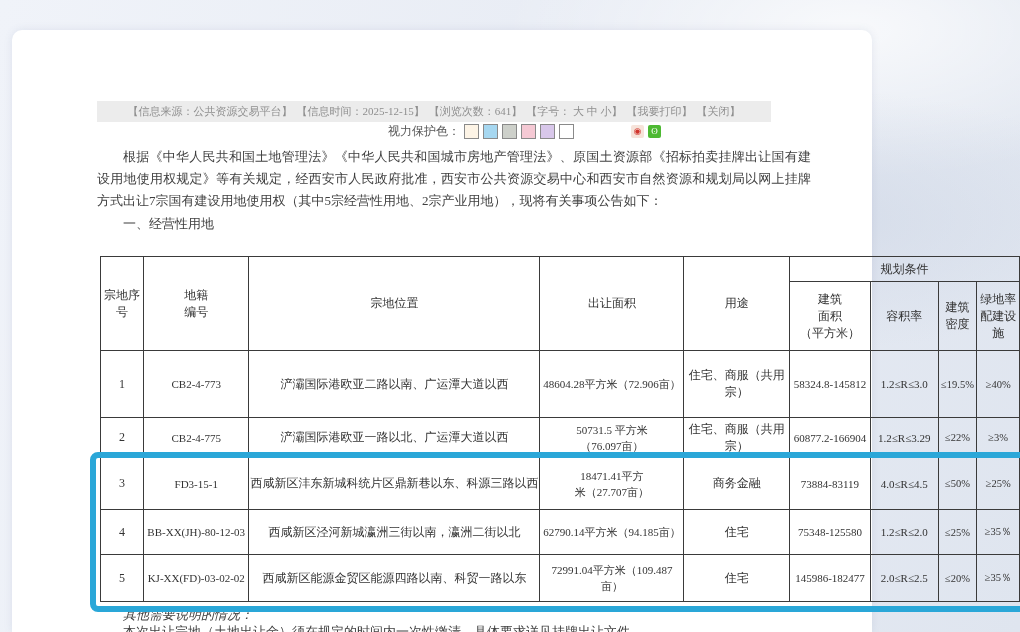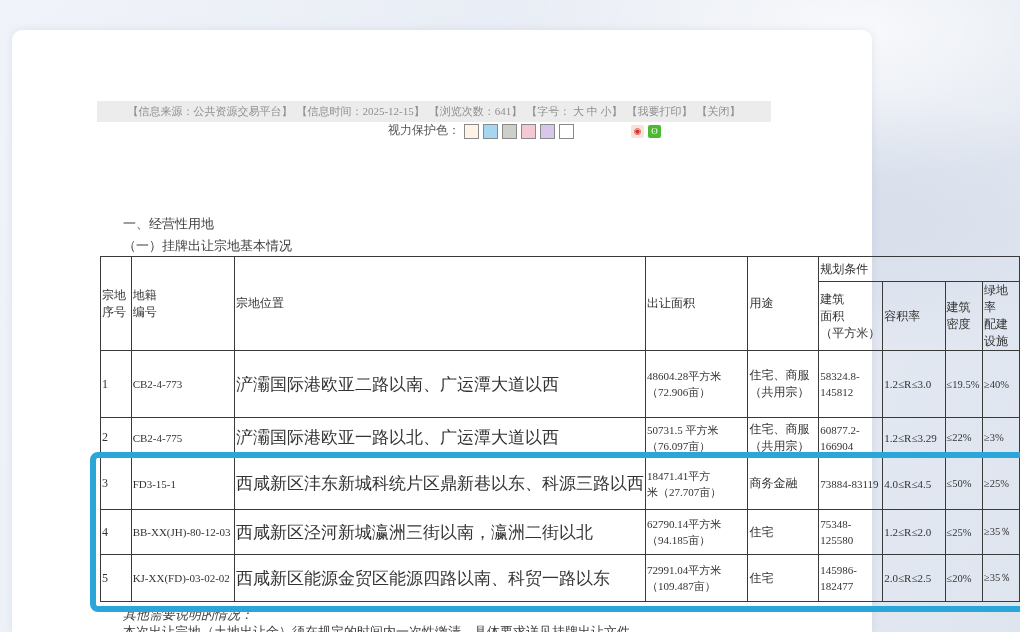--- a/index.html
+++ b/index.html
@@ -13,39 +13,39 @@
     background:radial-gradient(ellipse at center,rgba(255,255,255,.75) 0%,rgba(255,255,255,0) 70%);}
   .cloud2{position:absolute;right:-120px;top:90px;width:620px;height:260px;border-radius:50%;
     background:radial-gradient(ellipse at center,rgba(203,212,228,.55) 0%,rgba(203,212,228,0) 70%);}
   .card{position:absolute;left:12px;top:30px;width:860px;height:602px;background:#ffffff;
     border-radius:10px 10px 0 0;box-shadow:0 0 8px rgba(90,110,150,.12);}
   .title{position:absolute;left:50px;top:34px;width:760px;margin:0;text-align:center;
     font-size:20px;line-height:28px;font-weight:bold;color:#333;}
   .infobar{position:absolute;left:97px;top:101px;width:674px;height:21px;background:#ececec;
     font-size:11px;line-height:21px;color:#8f8f8f;text-align:center;white-space:nowrap;}
   .infobar span{margin:0 2px;}
-  .eyerow{position:absolute;left:388px;top:123px;height:16px;display:flex;align-items:flex-end;
+  .eyerow{position:absolute;left:388px;top:123px;height:16px;display:flex;align-items:center;
     font-size:12px;color:#555;}
   .swatch{display:inline-block;width:13px;height:13px;border:1px solid #8a8a8a;margin-left:4px;cursor:pointer;}
   .shareicons{position:absolute;left:631px;top:125px;display:flex;gap:4px;}
   .sicon{width:13px;height:13px;border-radius:2px;font-size:9px;line-height:13px;text-align:center;color:#fff;cursor:pointer;}
   .sicon.weibo{background:#f6e3da;color:#d1342c;font-weight:bold;}
   .sicon.wechat{background:#4db932;}
   .para{position:absolute;left:97px;top:146px;width:714px;margin:0;font-size:13px;line-height:22px;
     color:#3f3f3f;text-indent:2em;text-align:justify;}
   .sect{position:absolute;left:97px;margin:0;font-size:13px;color:#3f3f3f;text-indent:2em;}
   .s1{top:215px;} .s2{top:237px;}
   table.land{position:absolute;left:100px;top:256px;border-collapse:collapse;table-layout:fixed;
     font-size:12px;color:#333;}
-  table.land th,table.land td{border:1px solid #3a3a3a;text-align:left;vertical-align:middle;
+  table.land th,table.land td{border:1px solid #3a3a3a;text-align:center;vertical-align:middle;
     padding:0 1px;font-weight:normal;overflow:hidden;}
   table.land th{white-space:pre-line;line-height:17px;}
   .hr1{height:25px;} .hr2{height:69px;}
   .r1{height:67px;} .r2{height:40px;} .r3{height:52px;} .r4{height:45px;} .r5{height:47px;}
-  td.loc{font-size:17px;white-space:nowrap;}
+  td.loc{font-size:12px;white-space:nowrap;}
   td.num{font-size:11px;white-space:pre-line;line-height:16px;}
   td.code{font-size:11px;white-space:nowrap;}
   td.tight{font-size:10.5px;white-space:nowrap;}
   .highlight{position:absolute;left:90px;top:452px;width:945px;height:148px;
     border:6px solid #2aa7d8;border-radius:8px;pointer-events:none;z-index:5;}
   .othernote{position:absolute;left:97px;top:606px;margin:0;font-size:13px;color:#3f3f3f;text-indent:2em;font-style:italic;}
   .clipline{position:absolute;left:97px;top:623px;width:714px;margin:0;font-size:13px;color:#3f3f3f;
     text-indent:2em;white-space:nowrap;}
 </style>
 </head>
@@ -70,22 +70,22 @@
     <span class="swatch" style="background-color: rgb(245, 201, 212);"></span>
     <span class="swatch" style="background-color: rgb(216, 199, 234);"></span>
     <span class="swatch" style="background-color: rgb(255, 255, 255);"></span>
   </div>
 
   <div class="shareicons">
     <div class="sicon weibo">◉</div>
     <div class="sicon wechat">ʘ</div>
   </div>
 
+  <p class="para">根据《中华人民共和国土地管理法》《中华人民共和国城市房地产管理法》、原国土资源部《招标拍卖挂牌出让国有建设用地使用权规定》等有关规定，经西安市人民政府批准，西安市公共资源交易中心和西安市自然资源和规划局以网上挂牌方式出让7宗国有建设用地使用权（其中5宗经营性用地、2宗产业用地），现将有关事项公告如下：</p>
   <p class="sect s1">一、经营性用地</p>
-  <p class="sect s2">（一）挂牌出让宗地基本情况</p>
 
   <table class="land">
     <colgroup>
       <col style="width:46px">
         <col style="width:106px">
         <col style="width:276px">
         <col style="width:154px">
       <col style="width:114px">
         <col style="width:85px">
         <col style="width:69px">

